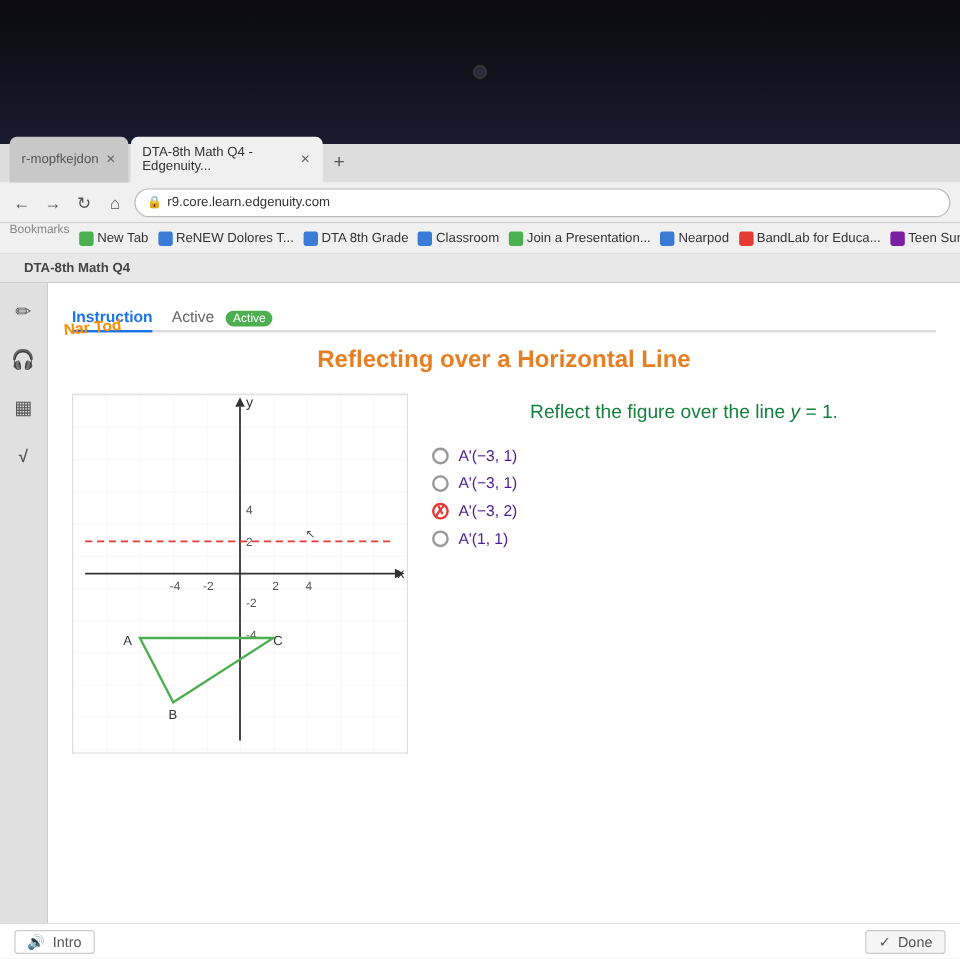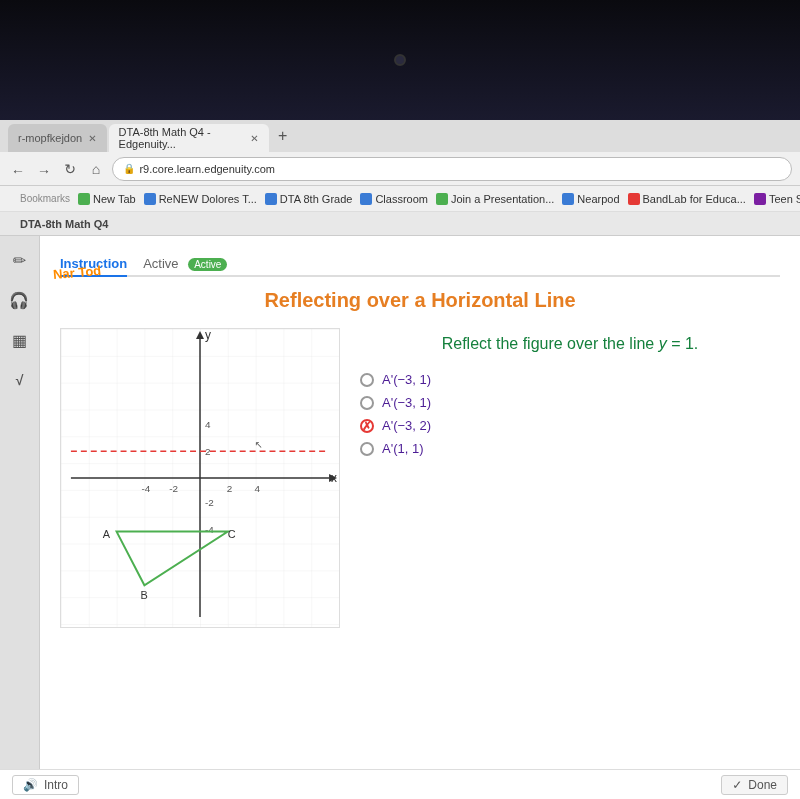--- a/index.html
+++ b/index.html
@@ -42,21 +42,21 @@
     
     .tab-bar {
       background: #ddd;
       height: 32px;
       display: flex;
       align-items: flex-end;
       padding-left: 8px;
       gap: 2px;
     }
     .tab {
-      height: 28px;
+      height: 38px;
       background: #f0f0f0;
       border-radius: 6px 6px 0 0;
       padding: 0 10px;
       display: flex;
       align-items: center;
       font-size: 11px;
       color: #333;
       gap: 6px;
       min-width: 80px;
       max-width: 160px;
@@ -118,22 +118,21 @@
       font-size: 10px;
       margin-right: 4px;
       color: #4a4;
     }
 
     
     .bookmarks-bar {
       background: #f0f0f0;
       height: 26px;
       display: flex;
-      align-items: center;
-      padding: 0 20px;
+      padding: 0 8px;
       gap: 8px;
       border-bottom: 1px solid #ddd;
       font-size: 11px;
       color: #333;
       overflow: hidden;
     }
     .bookmark-item {
       display: flex;
       align-items: center;
       gap: 3px;

